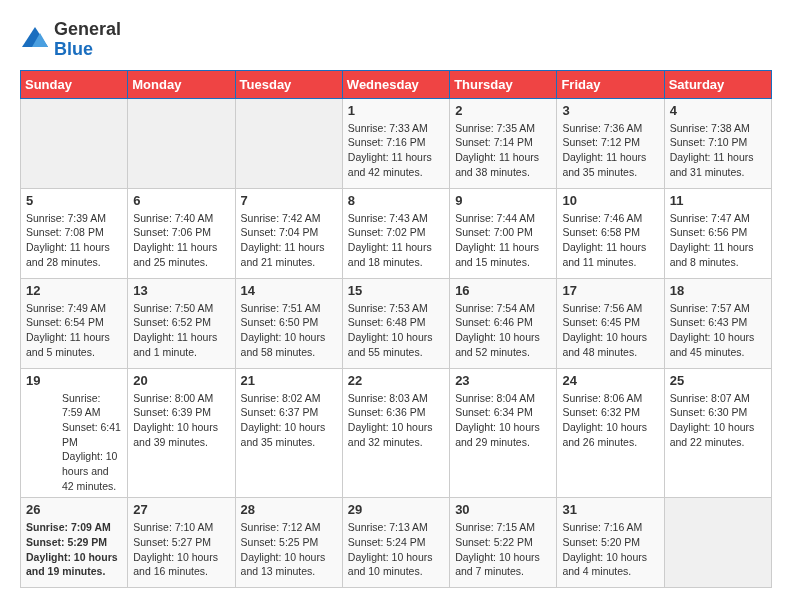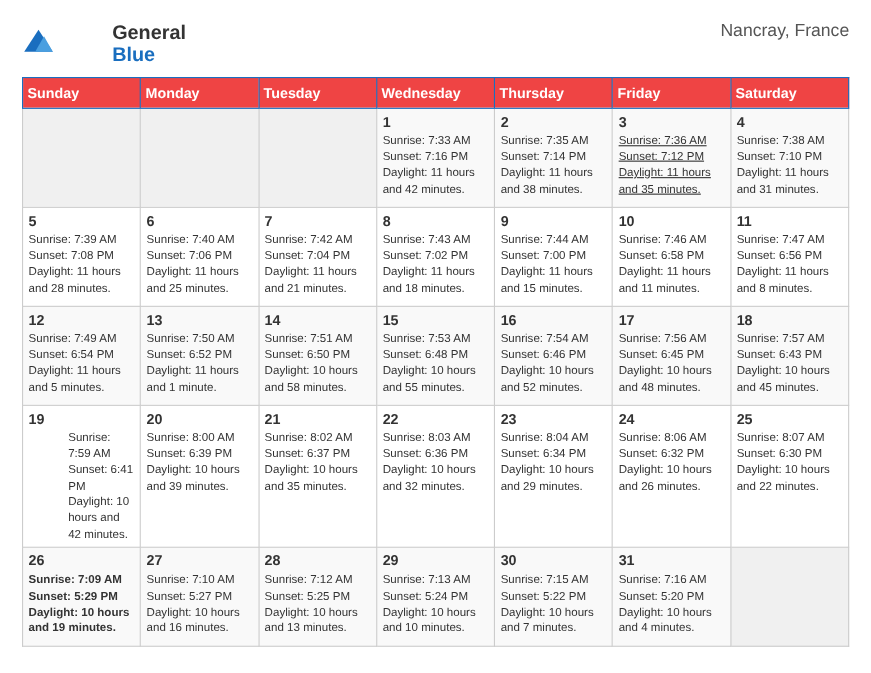--- a/index.html
+++ b/index.html
@@ -12,21 +12,20 @@
     }
     .header {
       display: flex;
       justify-content: space-between;
       align-items: flex-start;
       margin-bottom: 10px;
     }
     .logo {
       display: flex;
       align-items: center;
-      gap: 48px;
     }
     .logo-text {
       font-size: 18px;
       font-weight: bold;
       color: #333;
       line-height: 1.1;
     }
     .logo-general { display: block; }
     .logo-blue { display: block; color: #1a6ebf; }
     .logo-icon {
@@ -98,21 +97,20 @@
     <svg class="logo-icon" viewBox="0 0 30 30">
       <polygon points="15,2 28,22 2,22" fill="#1a6ebf"></polygon>
       <polygon points="20,8 28,22 12,22" fill="#4a9fe0"></polygon>
     </svg>
     <div class="logo-text">
       <span class="logo-general">General</span>
       <span class="logo-blue">Blue</span>
     </div>
   </div>
   <div class="title-block">
-    <div class="location">Nancray, France</div>
   </div>
 </div>
 
 <table>
   <thead>
     <tr id="header-row">
     <th>Sunday</th>
         <th>Monday</th>
         <th>Tuesday</th>
         <th>Wednesday</th>
@@ -133,21 +131,21 @@
 Daylight: 11 hours and 42 minutes.</div>
         </td>
         <td>
           <span class="day-number">2</span>
           <div class="day-info" style="white-space: pre-line;">Sunrise: 7:35 AM
 Sunset: 7:14 PM
 Daylight: 11 hours and 38 minutes.</div>
         </td>
         <td>
           <span class="day-number">3</span>
-          <div class="day-info" style="white-space: pre-line; text-decoration: underline;">Sunrise: 7:36 AM
+          <div class="day-info" style="white-space: pre-line;">Sunrise: 7:36 AM
 Sunset: 7:12 PM
 Daylight: 11 hours and 35 minutes.</div>
         </td>
         <td>
           <span class="day-number">4</span>
           <div class="day-info" style="white-space: pre-line;">Sunrise: 7:38 AM
 Sunset: 7:10 PM
 Daylight: 11 hours and 31 minutes.</div>
         </td>
       </tr>

